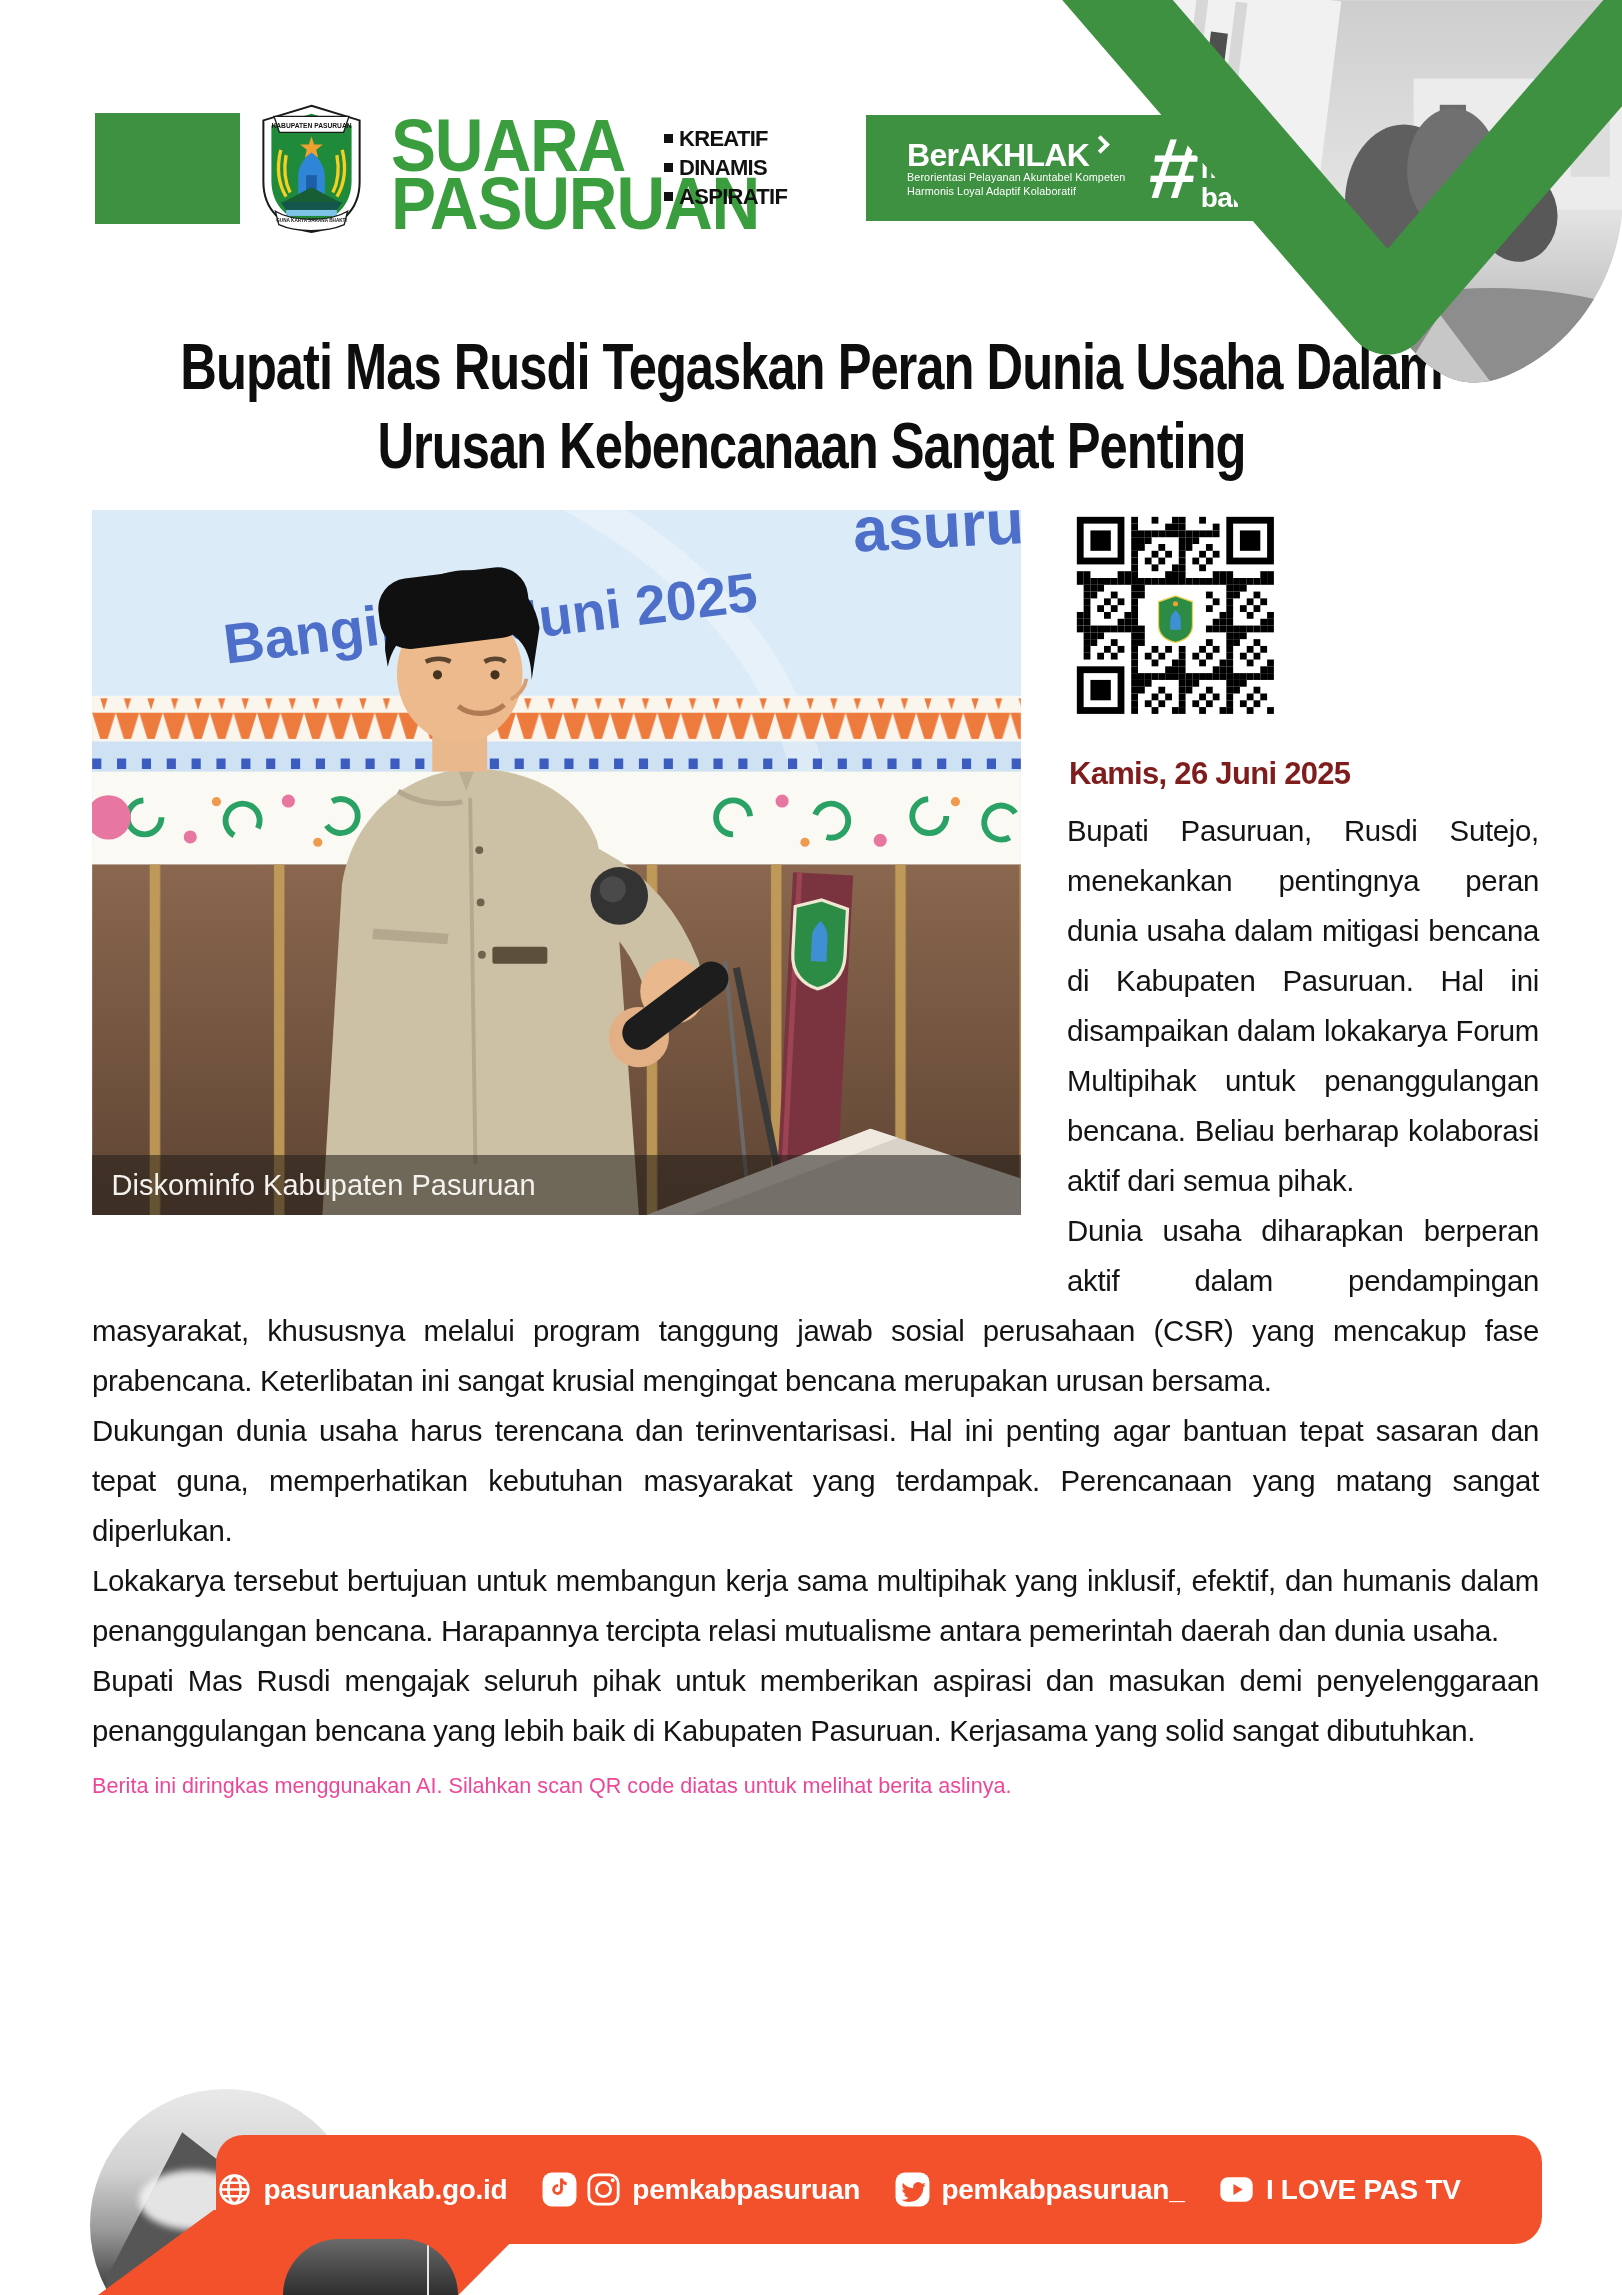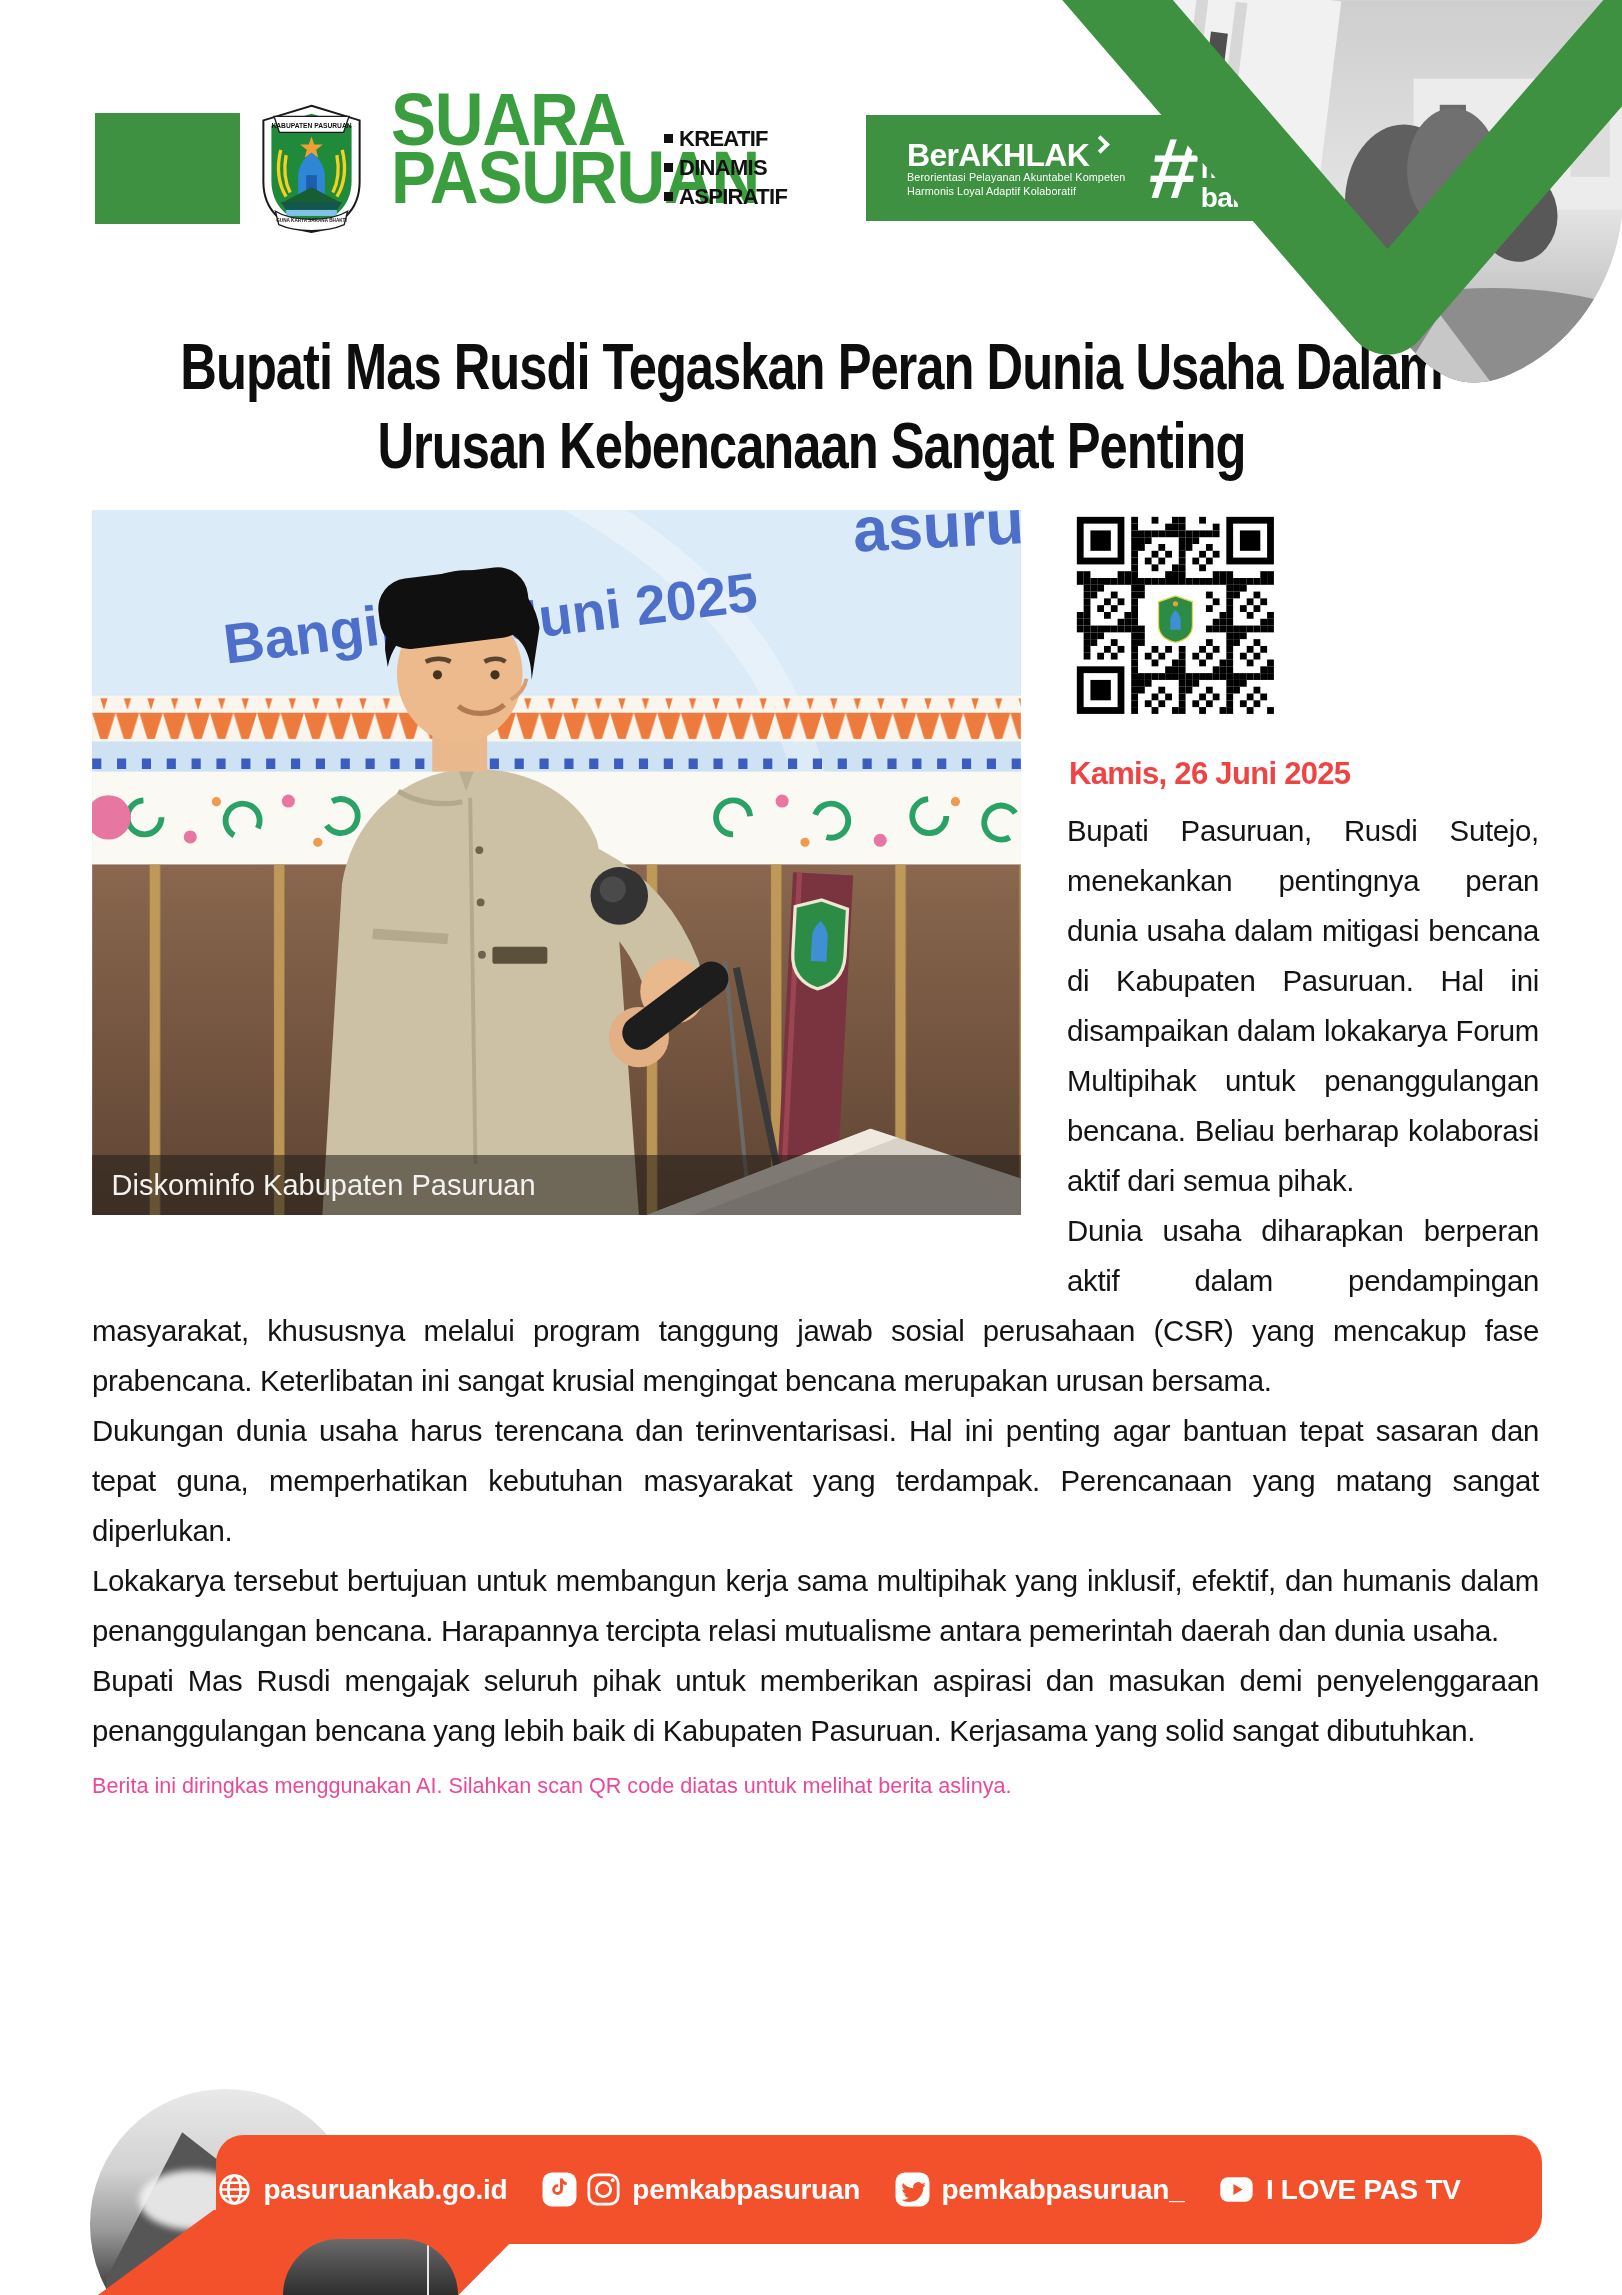--- a/index.html
+++ b/index.html
@@ -3,21 +3,21 @@
 <meta charset="utf-8">
 <title>Suara Pasuruan</title>
 <style>
   html,body{margin:0;padding:0;background:#ffffff;}
   .page{position:relative;width:1623px;height:2295px;background:#ffffff;overflow:hidden;
         font-family:"Liberation Sans", sans-serif;color:#161616;}
 
   
   .brand-block{position:absolute;left:95px;top:113px;width:145px;height:111px;background:#3E9141;}
   .crest{position:absolute;left:257px;top:103px;width:109px;height:131px;}
-  .brand-title{position:absolute;left:391px;top:90px;line-height:58px;}
+  .brand-title{position:absolute;left:391px;top:116px;line-height:58px;}
   .brand-title .line{display:block;font-weight:bold;font-size:75px;color:#3B9E3E;
         transform:scaleX(.9);transform-origin:left top;letter-spacing:-1.3px;white-space:nowrap;}
   .tagline{position:absolute;left:664px;top:124px;}
   .tagline .trow{display:flex;align-items:center;height:29px;font-weight:bold;font-size:22px;color:#111;letter-spacing:-0.7px;}
   .tagline .sq{width:8.5px;height:8.5px;background:#111;margin-right:6.5px;flex:0 0 auto;}
 
   .green-band{position:absolute;left:830px;top:115px;width:497px;height:106px;background:#3E9141;z-index:2;
         display:flex;align-items:center;margin-left:36px;}
   .berakhlak{margin-left:41px;color:#fff;}
   .berakhlak .bk-title{font-size:32px;font-weight:bold;letter-spacing:-0.7px;line-height:33px;white-space:nowrap;}
@@ -33,21 +33,21 @@
   
   .headline{position:absolute;left:0;top:327px;width:1623px;text-align:center;color:#0e0e0e;}
   .headline .hl{display:block;width:1623px;white-space:nowrap;font-weight:bold;font-size:65px;line-height:79px;
         letter-spacing:-1.3px;transform:scaleX(.78);transform-origin:center top;}
 
   
   .photo{position:absolute;left:92px;top:510px;width:929px;height:705px;overflow:hidden;background:#cfe2f4;}
   .photo-caption{position:absolute;left:0;bottom:0;width:1097px;height:60px;background:rgba(35,30,25,.55);
         color:#f4f2ee;font-size:29px;line-height:60px;padding-left:19.6px;box-sizing:border-box;letter-spacing:0;}
   .qr{position:absolute;left:1069px;top:509px;width:213px;height:213px;background:#fff;}
-  .article-date{position:absolute;left:1069px;top:756px;font-size:31px;font-weight:bold;color:#ef4444;letter-spacing:-0.7px;}
+  .article-date{position:absolute;left:1069px;top:756px;font-size:31px;font-weight:bold;color:#7f1d1d;letter-spacing:-0.7px;}
   .article-body{position:absolute;left:92px;top:806px;width:1447px;font-size:29.4px;line-height:50px;
         text-align:justify;color:#141414;letter-spacing:-0.3px;}
   .float-spacer{float:left;width:975px;height:475px;}
   .article-body p{margin:0;}
   .footnote{font-size:21.6px;color:#ec4899;line-height:27.5px;margin-top:15.7px;text-align:left;letter-spacing:0;}
 
   
   .mountain{position:absolute;left:90px;top:2089px;width:271px;height:271px;border-radius:50%;overflow:hidden;z-index:1;
         background:linear-gradient(180deg,#e9e9e9 0%,#d2d2d2 30%,#9a9a9a 52%,#4f4f4f 70%,#2c2c2c 100%);}
   .mountain .cone{position:absolute;left:0;top:0;width:100%;height:100%;

